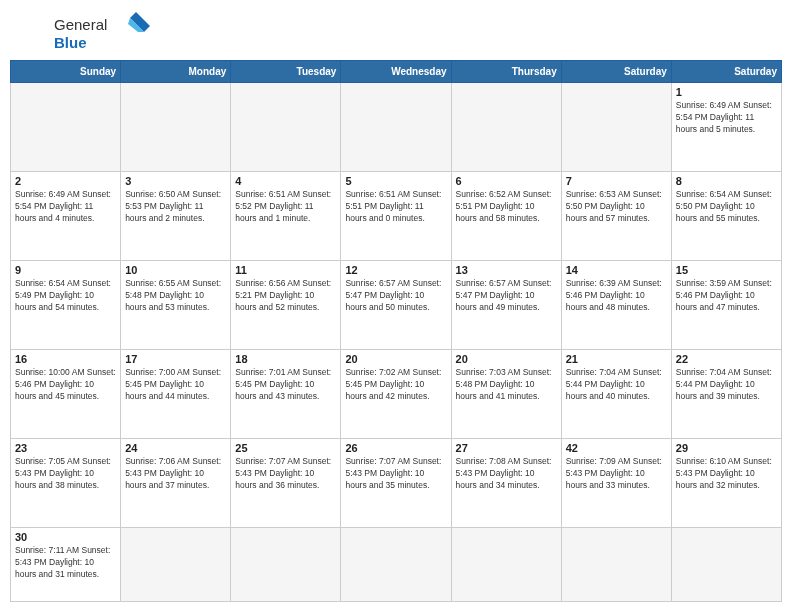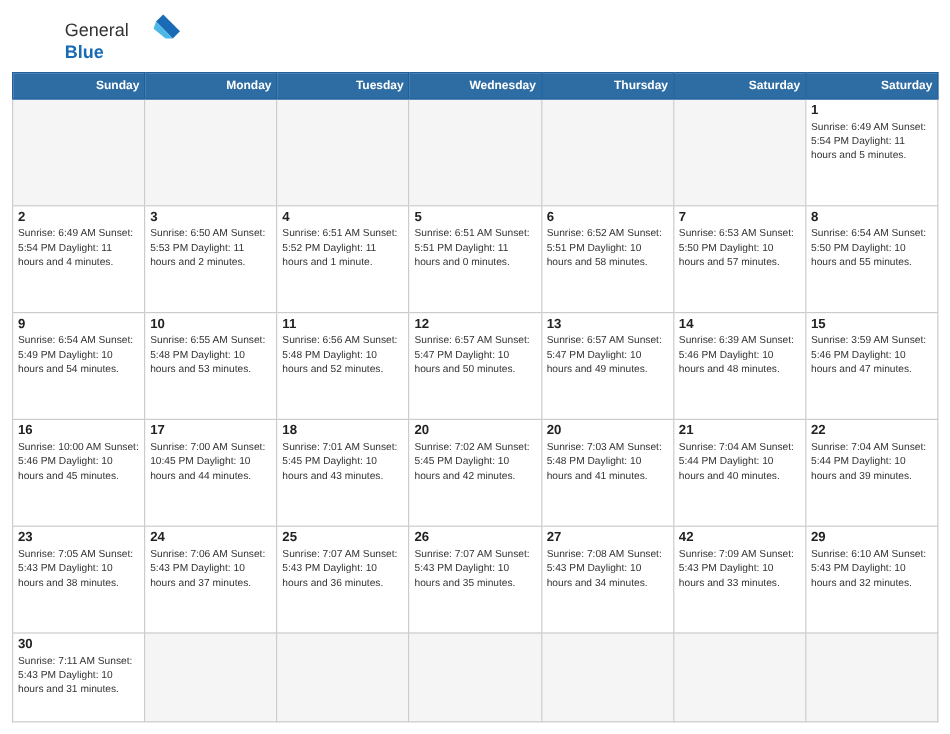--- a/index.html
+++ b/index.html
@@ -195,21 +195,21 @@
           <td>
             <span class="day-num">10</span>
             <div class="day-info">Sunrise: 6:55 AM
 Sunset: 5:48 PM
 Daylight: 10 hours
 and 53 minutes.</div>
           </td>
           <td>
             <span class="day-num">11</span>
             <div class="day-info">Sunrise: 6:56 AM
-Sunset: 5:48 PM
+Sunset: 5:21 PM
 Daylight: 10 hours
 and 52 minutes.</div>
           </td>
           <td>
             <span class="day-num">12</span>
             <div class="day-info">Sunrise: 6:57 AM
 Sunset: 5:47 PM
 Daylight: 10 hours
 and 50 minutes.</div>
           </td>
@@ -239,21 +239,21 @@
           <td>
             <span class="day-num">16</span>
             <div class="day-info">Sunrise: 10:00 AM
 Sunset: 5:46 PM
 Daylight: 10 hours
 and 45 minutes.</div>
           </td>
           <td>
             <span class="day-num">17</span>
             <div class="day-info">Sunrise: 7:00 AM
-Sunset: 10:45 PM
+Sunset: 5:45 PM
 Daylight: 10 hours
 and 44 minutes.</div>
           </td>
           <td>
             <span class="day-num">18</span>
             <div class="day-info">Sunrise: 7:01 AM
 Sunset: 5:45 PM
 Daylight: 10 hours
 and 43 minutes.</div>
           </td>

